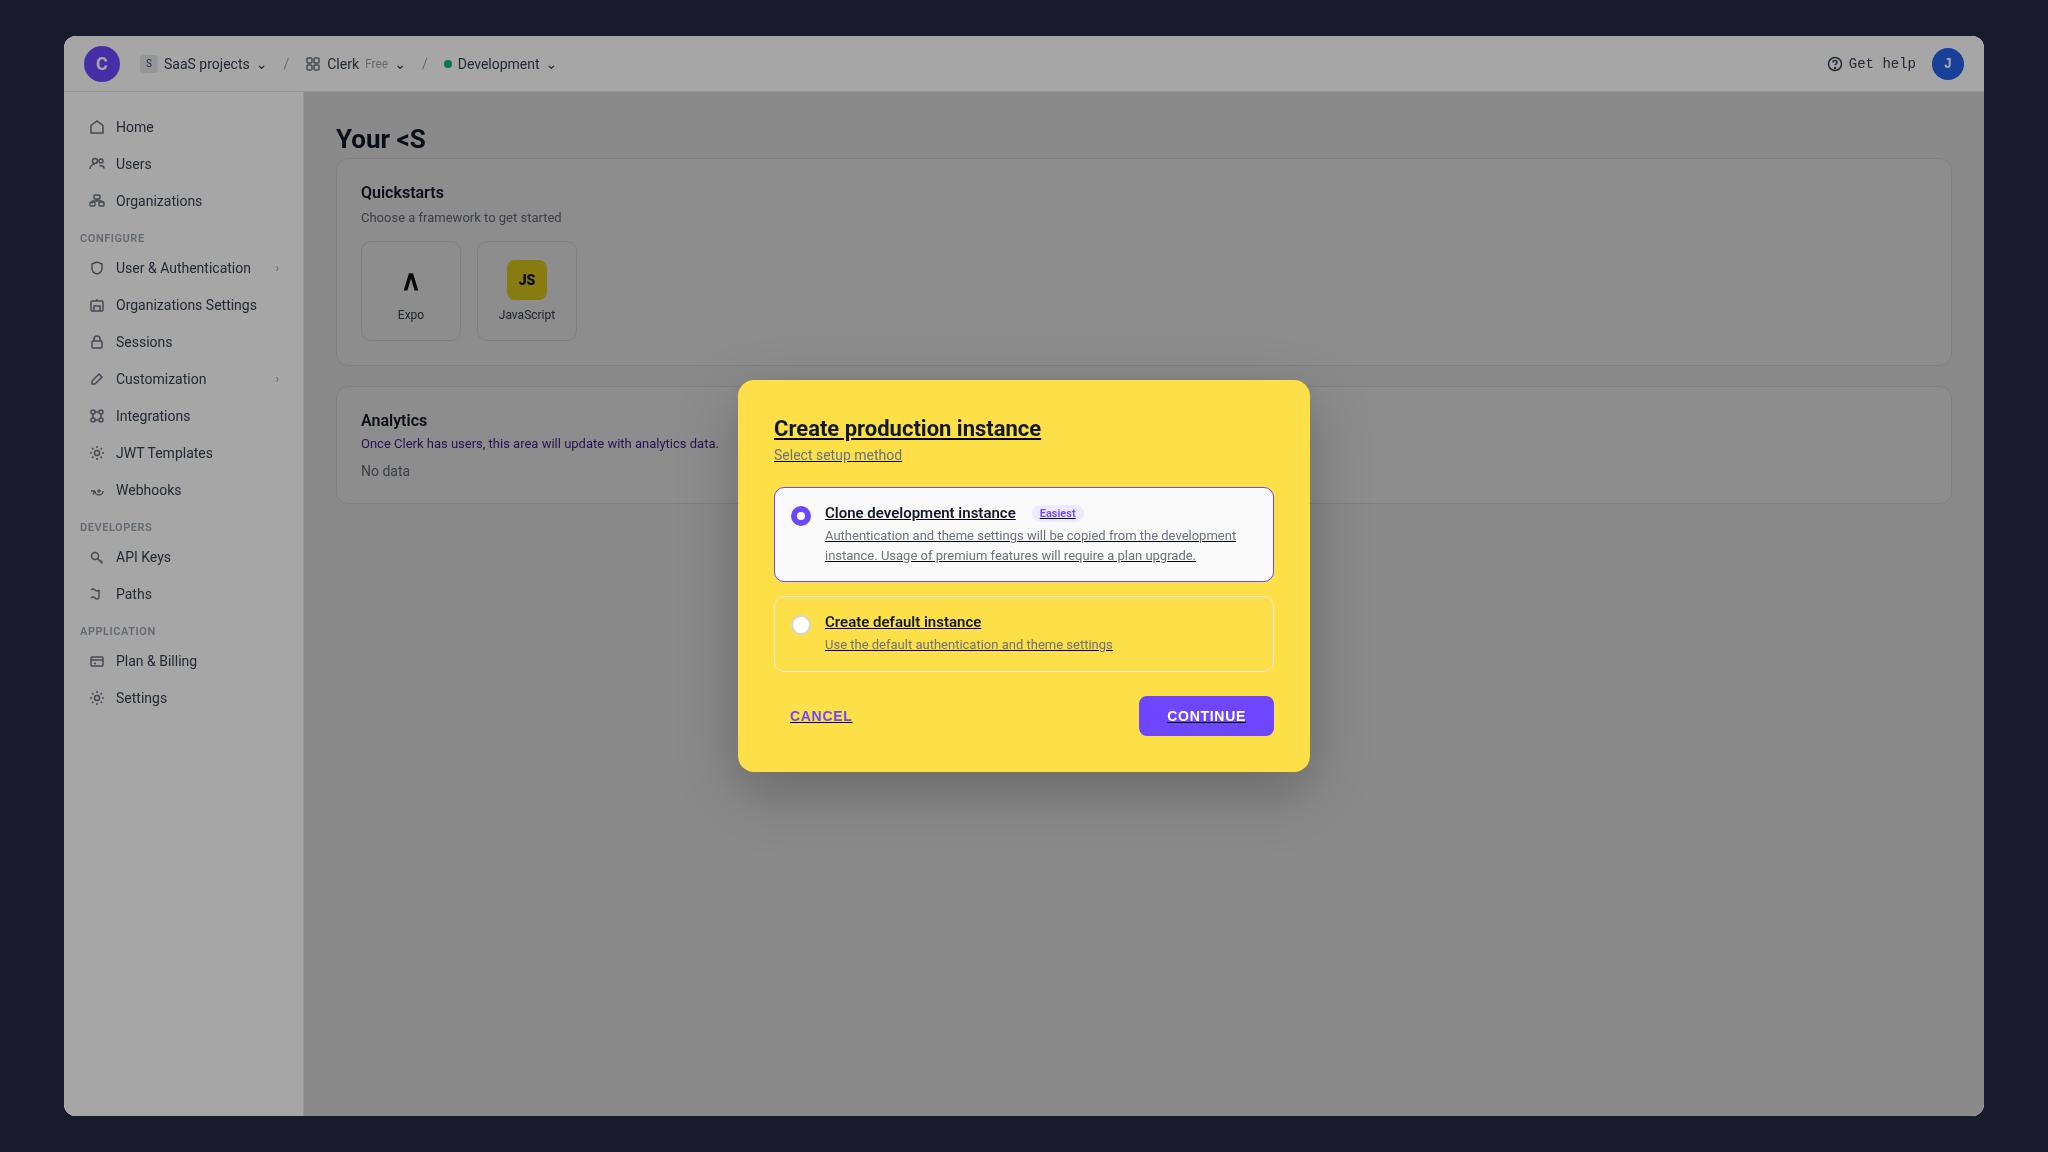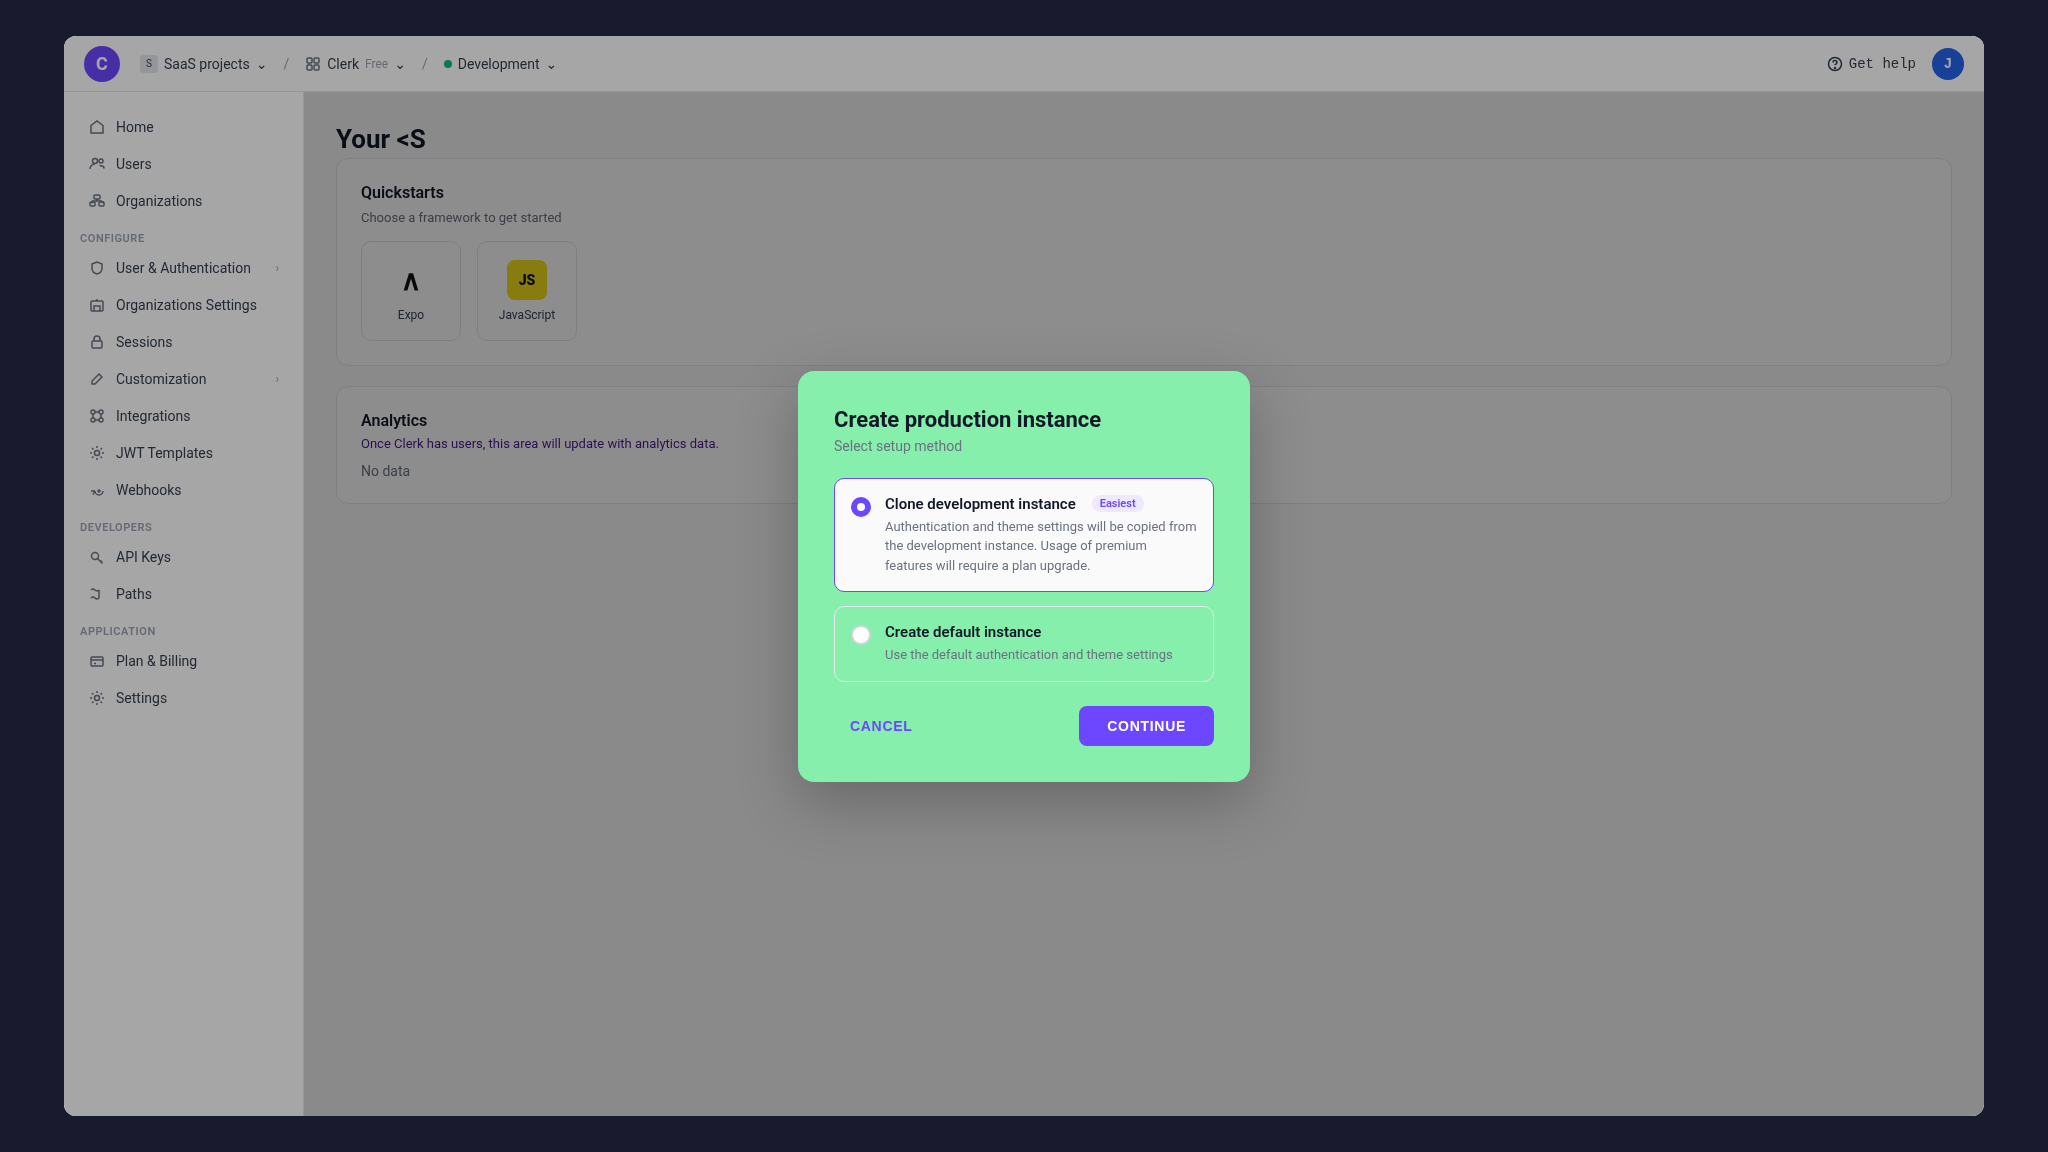--- a/index.html
+++ b/index.html
@@ -290,25 +290,26 @@
       right: 0;
       bottom: 0;
       background: rgba(0,0,0,0.35);
       display: flex;
       align-items: center;
       justify-content: center;
       z-index: 100;
     }
 
     .modal {
-      background: #86efac;
+      background: #fde047;
       border-radius: 16px;
       padding: 36px;
-      width: 452px;
+      width: 572px;
       box-shadow: 0 20px 60px rgba(0,0,0,0.25);
+      text-decoration: underline;
     }
 
     .modal-title {
       font-size: 22px;
       font-weight: 700;
       color: #111827;
       margin-bottom: 6px;
     }
 
     .modal-subtitle {

